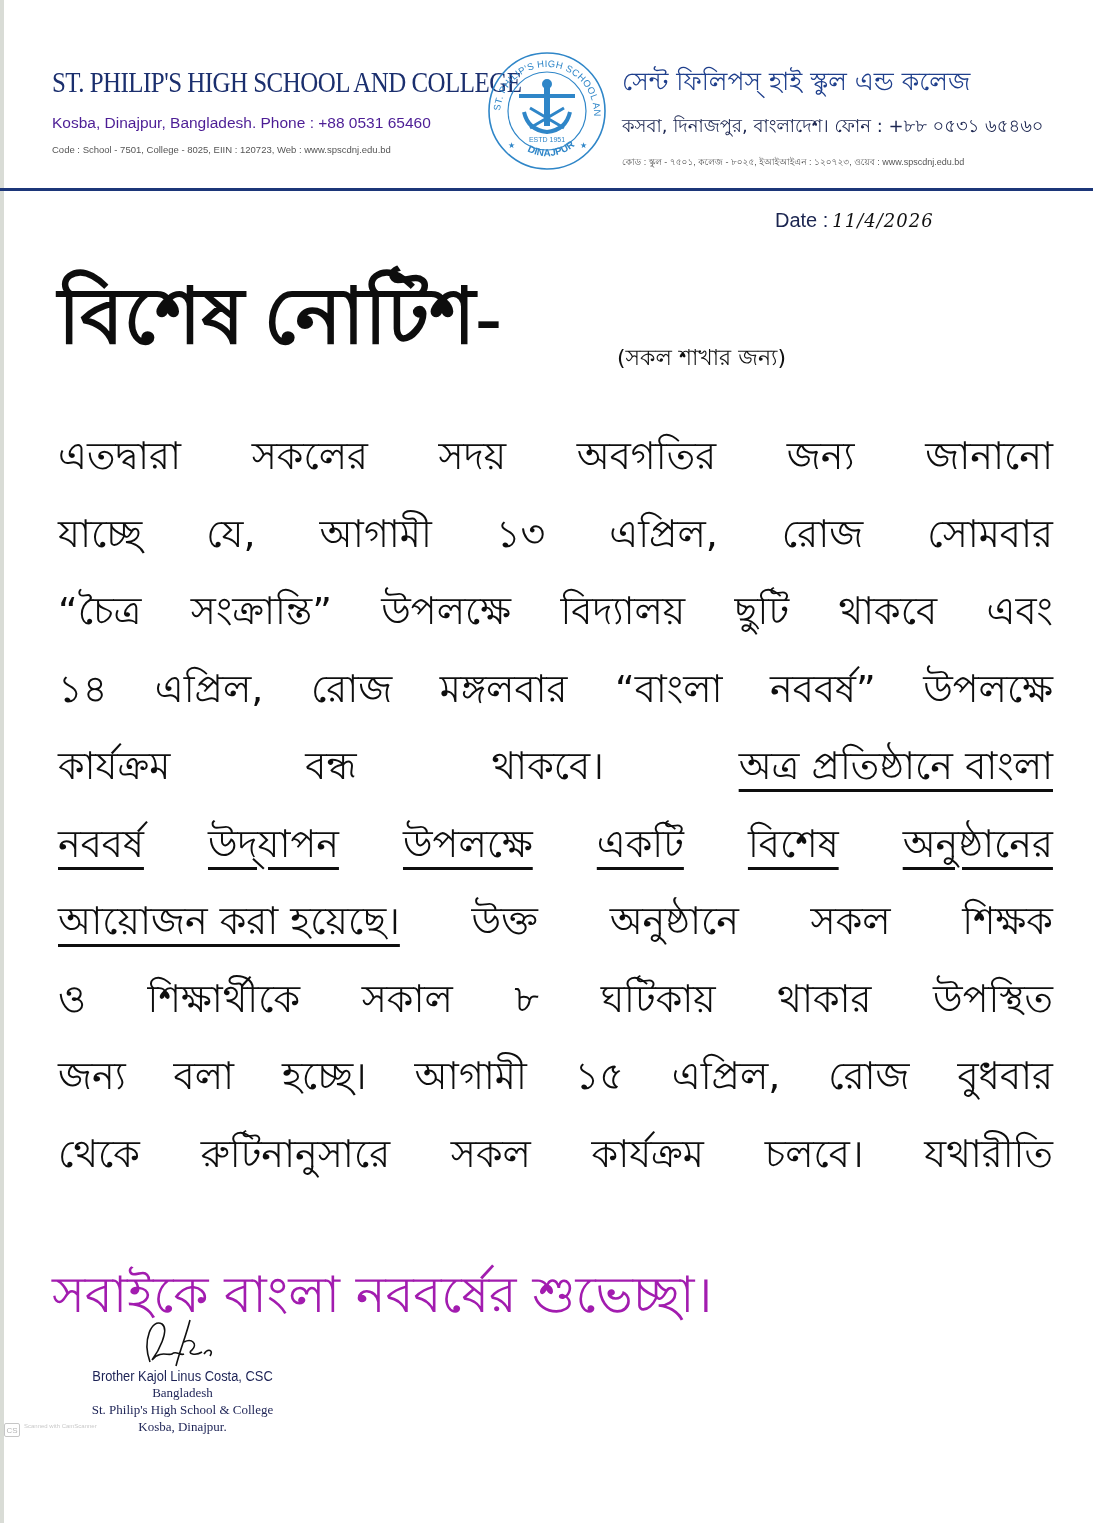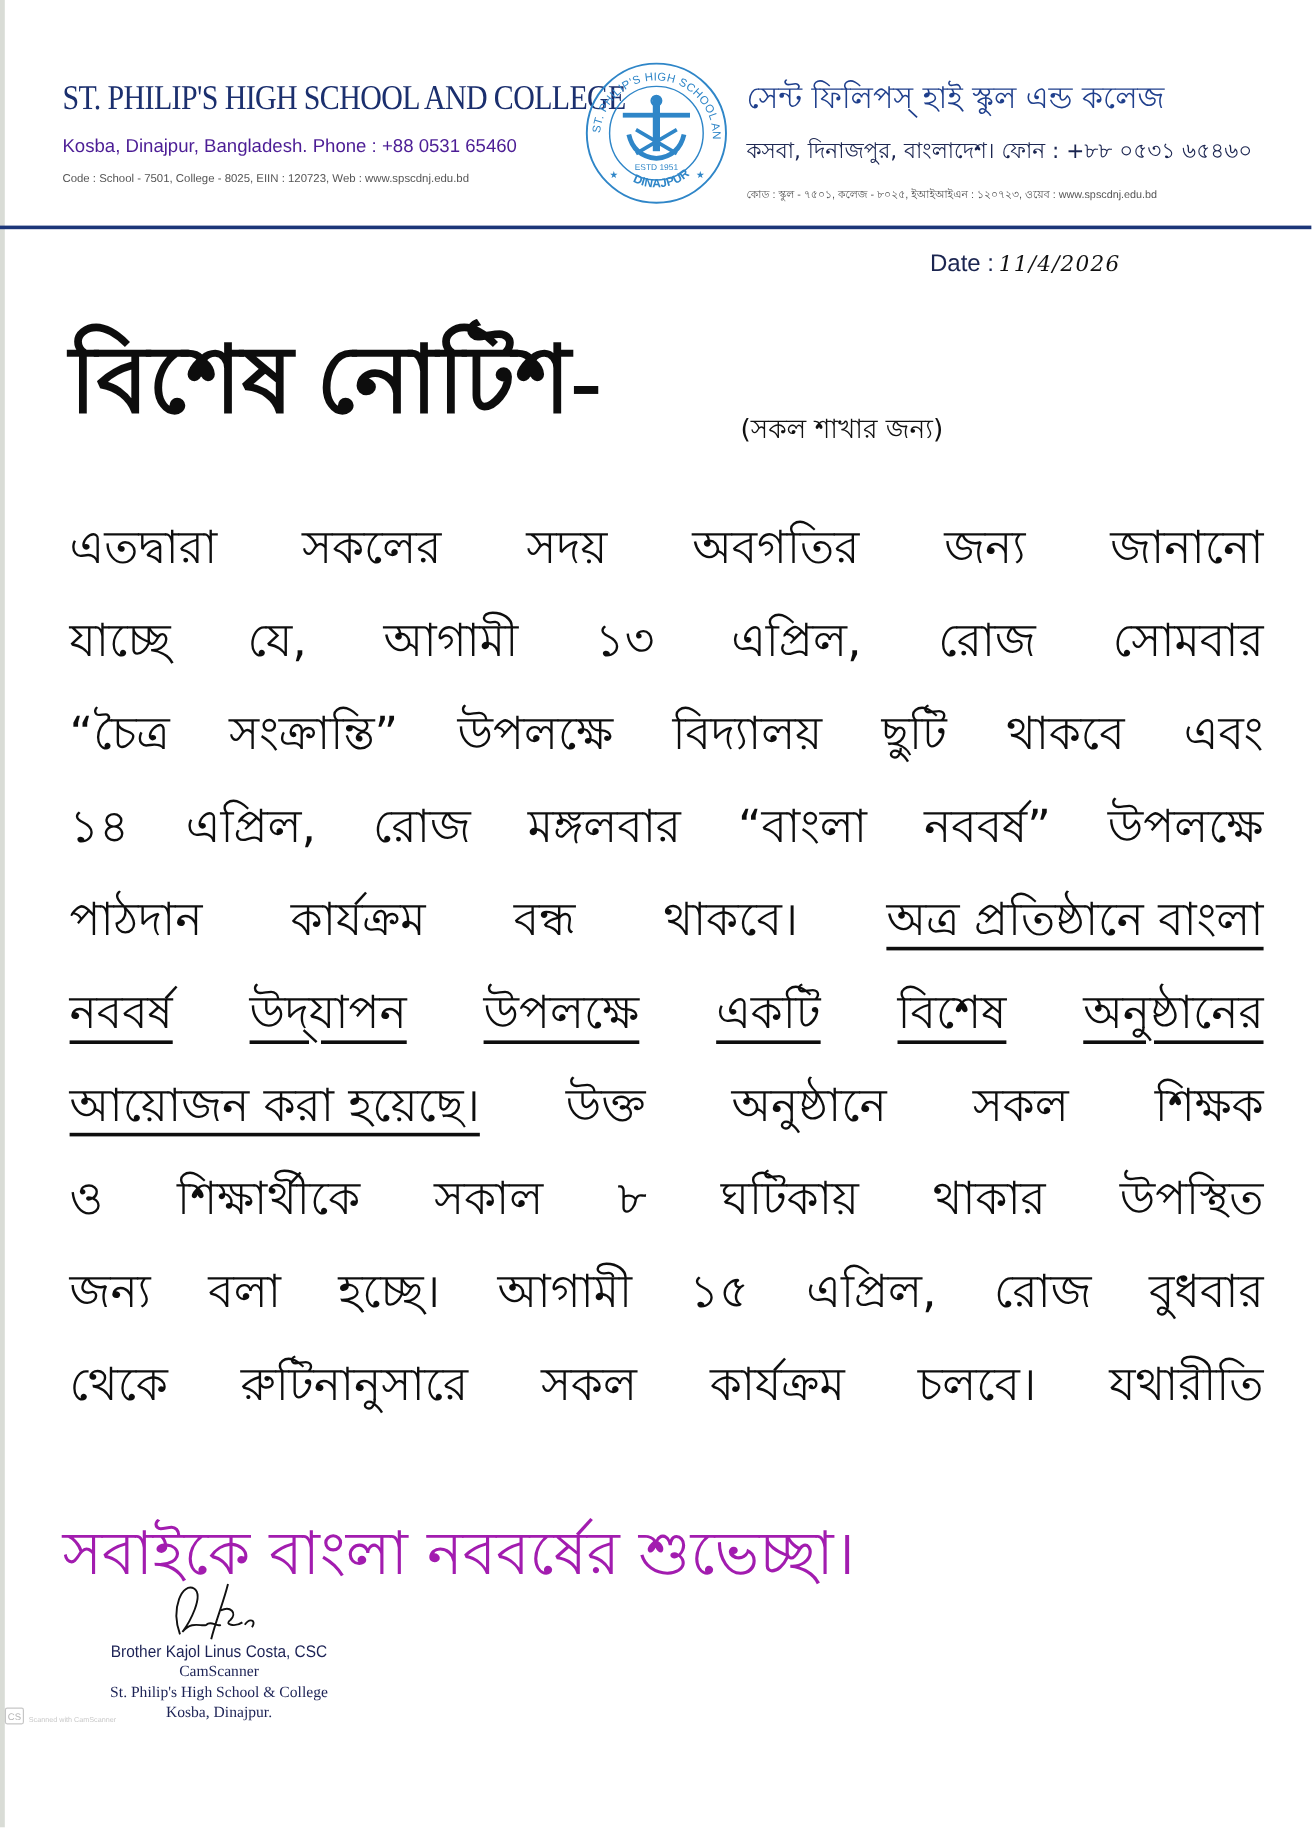--- a/index.html
+++ b/index.html
@@ -40,21 +40,21 @@
 
   .greeting { position: absolute; left: 52px; top: 1250px; font-family: "DejaVu Sans", sans-serif; font-size: 50px; line-height: 90px; white-space: nowrap; color: #a21caf; }
 
   
   .signature { position: absolute; left: 80px; top: 1310px; width: 205px; text-align: center; }
   .sig-mark { height: 58px; position: relative; }
   .sig-name { font-family: "Liberation Sans", sans-serif; font-size: 14px; color: #1c2255; transform: scaleX(0.92); white-space: nowrap; }
   .sig-role, .sig-school, .sig-loc { font-family: "Liberation Serif", serif; font-size: 13px; color: #1c2255; line-height: 17px; white-space: nowrap; }
 
   
-  .scanner { position: absolute; left: 4px; top: 1423px; display: flex; align-items: flex-end; gap: 4px; opacity: 0.55; }
+  .scanner { position: absolute; left: 4px; top: 1423px; display: flex; align-items: flex-start; gap: 4px; opacity: 0.55; }
   .cs-badge { width: 16px; height: 14px; border: 1px solid #999; border-radius: 2px; font-family: "Liberation Sans", sans-serif; font-size: 8px; color: #777; display: flex; align-items: center; justify-content: center; }
   .scanner-text { font-family: "Liberation Sans", sans-serif; font-size: 6px; color: #999; }
 </style>
 </head>
 <body>
 
 <div class="left-edge"></div>
 
 <div class="header">
   <div class="en-block">
@@ -137,21 +137,20 @@
   <div class="line">
     <span>১৪</span>
       <span>এপ্রিল,</span>
       <span>রোজ</span>
       <span>মঙ্গলবার</span>
       <span>“বাংলা</span>
       <span>নববর্ষ”</span>
       <span>উপলক্ষে</span>
   </div>
   <div class="line">
-    <span>পাঠদান</span>
       <span>কার্যক্রম</span>
       <span>বন্ধ</span>
       <span>থাকবে।</span>
     <span class="u">অত্র প্রতিষ্ঠানে বাংলা</span>
   </div>
   <div class="line u">
     <span>নববর্ষ</span>
       <span>উদ্‌যাপন</span>
       <span>উপলক্ষে</span>
       <span>একটি</span>
@@ -196,21 +195,21 @@
 
 <div class="greeting">সবাইকে বাংলা নববর্ষের শুভেচ্ছা।</div>
 
 <div class="signature">
   <div class="sig-mark">
     <svg width="205" height="58" viewBox="0 0 205 58">
       <path d="M 70 52 C 62 30, 72 8, 82 14 C 90 20, 78 42, 72 50 C 80 40, 88 46, 92 44 C 96 40, 100 46, 104 44 M 110 10 C 106 26, 100 40, 96 56 M 104 32 C 112 28, 118 34, 112 40 C 106 44, 116 46, 122 42 M 124 44 C 128 38, 134 40, 130 46" fill="none" stroke="#111" stroke-width="1.6"></path>
     </svg>
   </div>
   <div class="sig-name">Brother Kajol Linus Costa, CSC</div>
-  <div class="sig-role">CamScanner</div>
+  <div class="sig-role">Bangladesh</div>
   <div class="sig-school">St. Philip's High School &amp; College</div>
   <div class="sig-loc">Kosba, Dinajpur.</div>
 </div>
 
 <div class="scanner">
   <div class="cs-badge">CS</div>
   <div class="scanner-text">Scanned with CamScanner</div>
 </div>
 
 </body></html>

